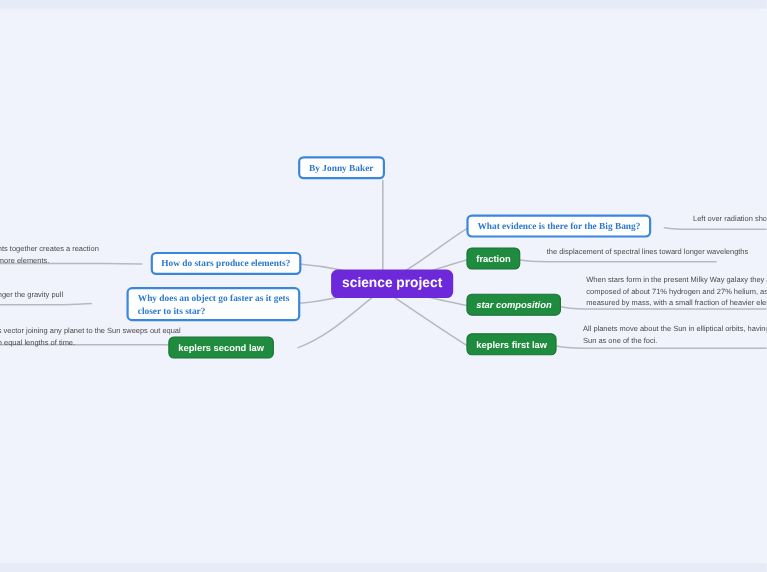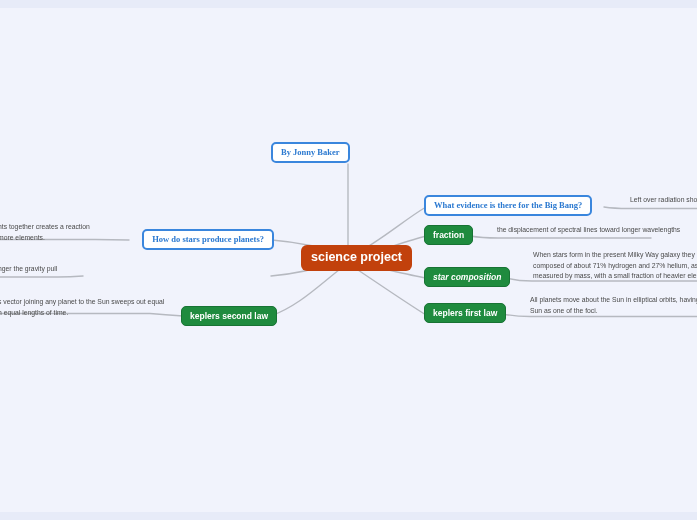--- a/index.html
+++ b/index.html
@@ -42,21 +42,21 @@
     font-family: Liberation Serif, serif;
   }
   .node-green {
     background: #1f8b3e;
     border: 1px solid #187334;
     color: #ffffff;
     font-size: 8.5px;
     padding: 3.5px 8px;
   }
   .node-center {
-    background: #c2410c;
+    background: #6d28d9;
     color: #ffffff;
     font-size: 12.5px;
     padding: 5px 10px;
     border-radius: 6px;
   }
   .note {
     position: absolute;
     white-space: pre;
     font-size: 6.8px;
     line-height: 1.55;
@@ -100,24 +100,26 @@
   <div class="node node-center" style="left:301px; top:245px;">science project</div>
 
   <div class="node node-outline" style="left:424px; top:195px;">What evidence is there for the Big Bang?</div>
 
   <div class="node node-green" style="left:424px; top:225px;">fraction</div>
 
   <div class="node node-green" style="left:424px; top:267px;font-style:italic;">star composition</div>
 
   <div class="node node-green" style="left:424px; top:303px;">keplers first law</div>
 
-  <div class="node node-outline" style="right:423px; top:229px;">How do stars produce planets?</div>
+  <div class="node node-outline" style="right:423px; top:229px;">How do stars produce elements?</div>
 
+  <div class="node node-outline" style="right:424px; top:261px; text-align:left;">Why does an object go faster as it gets
+closer to its star?</div>
 
-  <div class="node node-green" style="right:420px; top:306px;">keplers second law</div>
+  <div class="node node-green" style="right:448px; top:306px;">keplers second law</div>
 
   <div class="note" style="left:630px; top:195px;">Left over radiation should</div>
 
   <div class="note" style="left:497px; top:225px;">the displacement of spectral lines toward longer wavelengths</div>
 
   <div class="note" style="left:533px; top:250px;">When stars form in the present Milky Way galaxy they are
 composed of about 71% hydrogen and 27% helium, as
 measured by mass, with a small fraction of heavier elements</div>
 
   <div class="note" style="left:530px; top:295px;">All planets move about the Sun in elliptical orbits, having the

